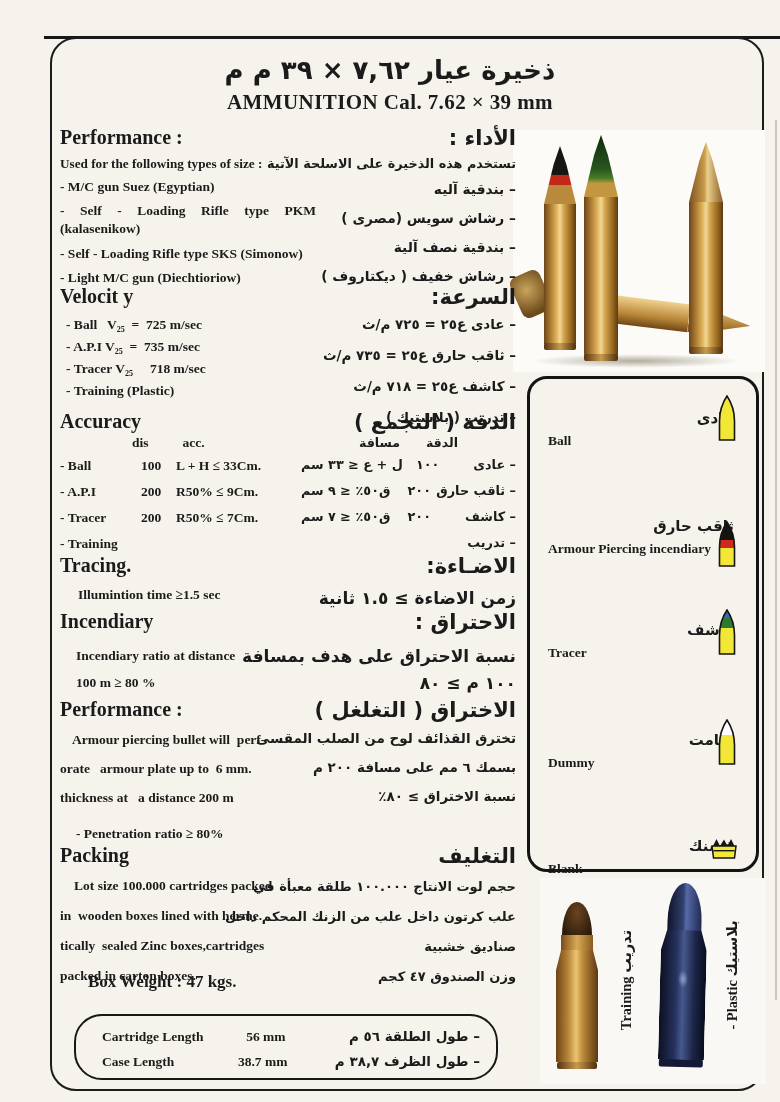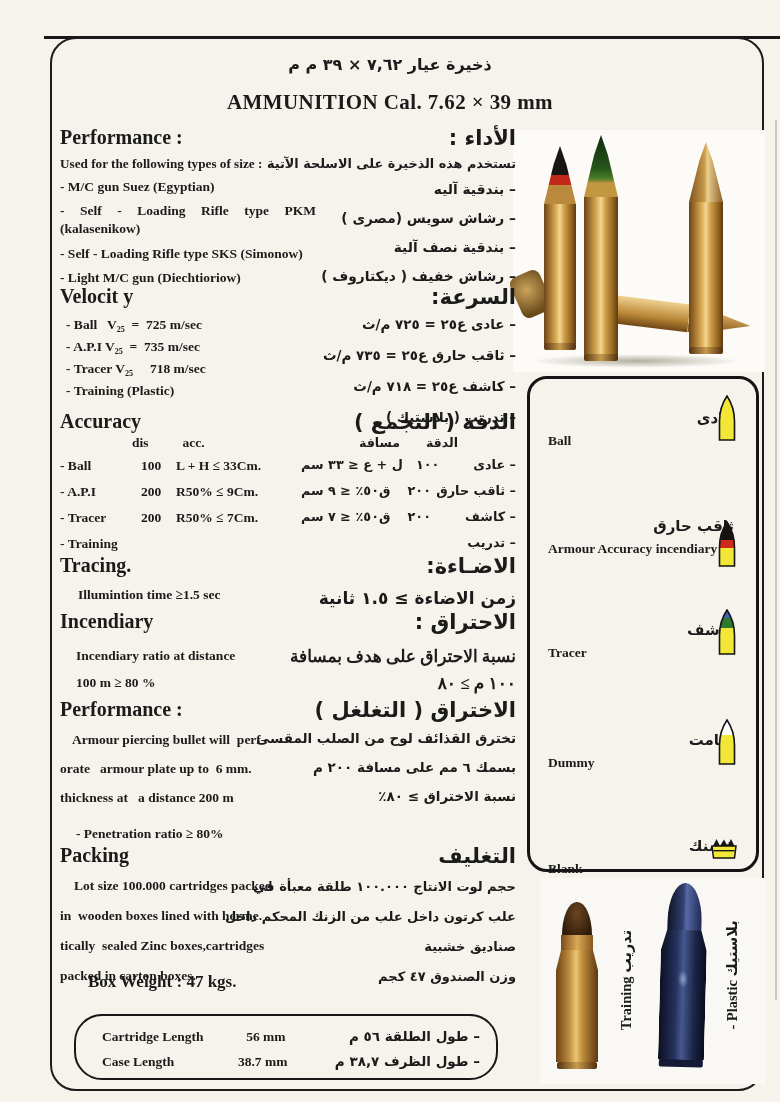--- a/index.html
+++ b/index.html
@@ -3,21 +3,21 @@
 <meta charset="utf-8">
 <style>
   html,body{margin:0;padding:0;background:#e9e6e0;}
   .page{position:relative;width:780px;height:1102px;background:#f6f3ec;overflow:hidden;
         font-family:"Liberation Serif","DejaVu Sans",serif;color:#1b1b1b;}
   .top-edge{position:absolute;left:44px;top:36px;width:736px;height:3px;background:#181818;}
   .frame{position:absolute;left:50px;top:37px;width:710px;height:1050px;border:2px solid #1c1c1c;border-radius:26px;}
   .scan-edge{position:absolute;left:775px;top:120px;width:2px;height:880px;background:#cac7c0;}
 
   .title-ar{position:absolute;top:55px;left:0;right:0;text-align:center;font-family:"DejaVu Sans",sans-serif;
-            font-size:16px;font-weight:bold;direction:rtl;}
+            font-size:26px;font-weight:bold;direction:rtl;}
   .title-en{position:absolute;top:90px;left:0;right:0;text-align:center;font-size:21px;font-weight:bold;letter-spacing:.4px;}
 
   .sec{position:absolute;left:60px;width:456px;display:flex;}
   .sec .en{width:256px;}
   .sec .ar{width:200px;direction:rtl;text-align:right;font-family:"DejaVu Sans",sans-serif;}
   .en-head{font-size:20px;font-weight:bold;}
   .ar-head{font-size:21px;font-weight:bold;}
   ul.plain{list-style:none;margin:0;padding:0;}
   ul.plain li{white-space:pre-wrap;}
 
@@ -44,21 +44,21 @@
   .acc-row-ar{display:flex;font-size:12.8px;font-weight:bold;line-height:26px;white-space:nowrap;}
   .acc-row-ar .c-label{width:88px;}
   .acc-row-ar .c-dis{width:42px;}
 
   
   .line-en{font-size:13.5px;font-weight:bold;}
   .line-ar{font-size:17px;font-weight:bold;white-space:nowrap;}
   .sec-tra .line-en{margin:10px 0 0 18px;}
   .sec-tra .line-ar{margin-top:10px;}
   .sec-inc .line-en{margin:9px 0 0 16px;line-height:27px;}
-  .sec-inc .line-ar{margin-top:9px;line-height:27px;font-family:Liberation Serif, serif;}
+  .sec-inc .line-ar{margin-top:9px;line-height:27px;}
   .sec-pen .en li{font-size:13.5px;font-weight:bold;line-height:29px;}
   .sec-pen .en li:first-child{text-indent:12px;}
   .sec-pen .en ul{margin-top:4px;}
   .sec-pen .ratio{font-size:13.5px;font-weight:bold;margin:14px 0 0 16px;}
   .sec-pen .ar li{font-size:13.5px;font-weight:bold;line-height:29px;white-space:nowrap;}
   .sec-pen .ar ul{margin-top:2px;}
   .sec-pack .en li{font-size:13.5px;font-weight:bold;line-height:30px;}
   .sec-pack .en li:first-child{text-indent:14px;}
   .sec-pack .en ul{margin-top:4px;}
   .sec-pack .ar li{font-size:13px;font-weight:bold;line-height:30px;white-space:nowrap;}
@@ -343,21 +343,21 @@
     <div class="legend-item" style="top:30px;">
       <div class="l-ar">عادى</div>
       <div class="l-en">Ball</div>
     </div>
     <svg class="legend-icon" style="top:16px;" width="26" height="46" viewBox="0 0 26 46">
       <path d="M13 1 C 9 7, 5.5 15, 5.5 26 L5.5 45 L20.5 45 L20.5 26 C20.5 15 17 7 13 1 Z" fill="#f2e637" stroke="#151515" stroke-width="1.6"></path>
     </svg>
 
     <div class="legend-item" style="top:138px;">
       <div class="l-ar">ثاقب حارق</div>
-      <div class="l-en">Armour Accuracy incendiary</div>
+      <div class="l-en">Armour Piercing incendiary</div>
     </div>
     <svg class="legend-icon" style="top:142px;" width="26" height="46" viewBox="0 0 26 46">
       <defs>
           <clipPath id="clip-api">
             <path d="M13 1 C 9 7, 5.5 15, 5.5 26 L5.5 45 L20.5 45 L20.5 26 C20.5 15 17 7 13 1 Z"></path>
           </clipPath>
         </defs>
       <g clip-path="url(#clip-api)">
         <rect x="0" y="0" width="26" height="46" fill="#f2e637"></rect>
         <rect x="0" y="0" width="26" height="19" fill="#161310"></rect>

